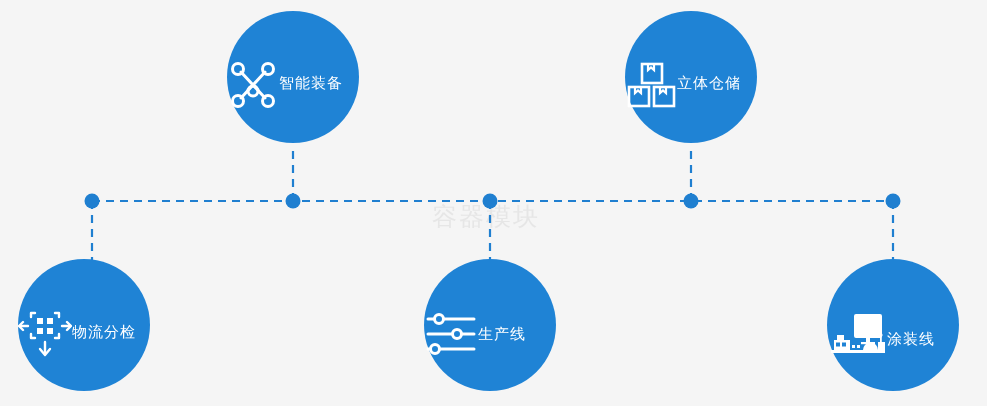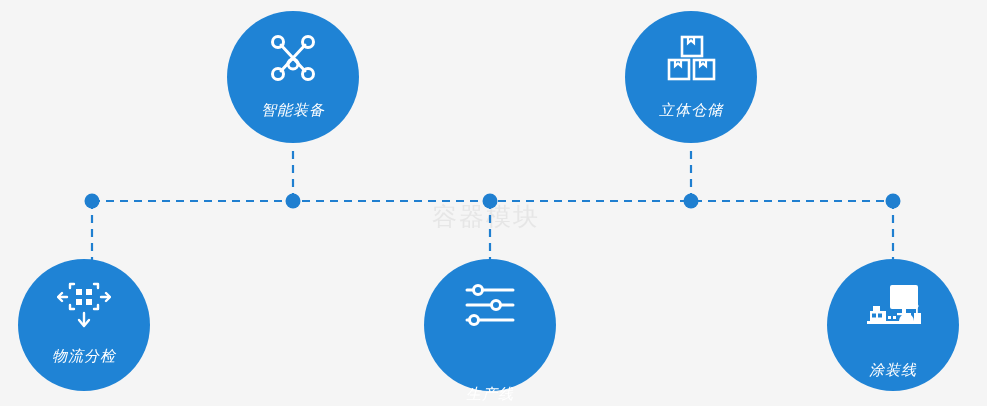--- a/index.html
+++ b/index.html
@@ -45,24 +45,23 @@
     letter-spacing: 2px;
     color: #e6e6e6;
     font-family: "DejaVu Sans", sans-serif;
     white-space: nowrap;
   }
   .node {
     position: absolute;
     border-radius: 50%;
     background: #1f83d5;
     display: flex;
-    flex-direction: column;
+    flex-direction: row;
     align-items: center;
     justify-content: flex-start;
-    font-style: italic;
   }
   .node-icon {
     display: block;
   }
   .node-label {
     color: #ffffff;
     font-size: 15px;
     letter-spacing: 1px;
     font-family: "DejaVu Sans", sans-serif;
     white-space: nowrap;
@@ -154,21 +153,21 @@
           <path d="M49 14 l4 4 l-4 4"></path>
 
           <path d="M27 34 v12"></path>
           <path d="M22 41 l5 6 l5 -6"></path>
         </g>
       </svg>
     </span>
     <span class="node-label" style="margin-top:14px;">物流分检</span>
   </div>
 
-  <div class="node" style="left:424px; top:259px; width:132px; height:132px;gap:34px;">
+  <div class="node" style="left:424px; top:259px; width:132px; height:132px;">
     <span class="node-icon" style="margin-top:24px;">
       <svg width="54" height="46" viewBox="0 0 54 46" xmlns="http://www.w3.org/2000/svg">
         <g stroke="#ffffff" stroke-width="3" fill="none" stroke-linecap="round">
           <line x1="4" y1="7" x2="50" y2="7"></line>
           <circle cx="15" cy="7" r="4.5" fill="#1f83d5"></circle>
           <line x1="4" y1="22" x2="50" y2="22"></line>
           <circle cx="33" cy="22" r="4.5" fill="#1f83d5"></circle>
           <line x1="4" y1="37" x2="50" y2="37"></line>
           <circle cx="11" cy="37" r="4.5" fill="#1f83d5"></circle>
         </g>

